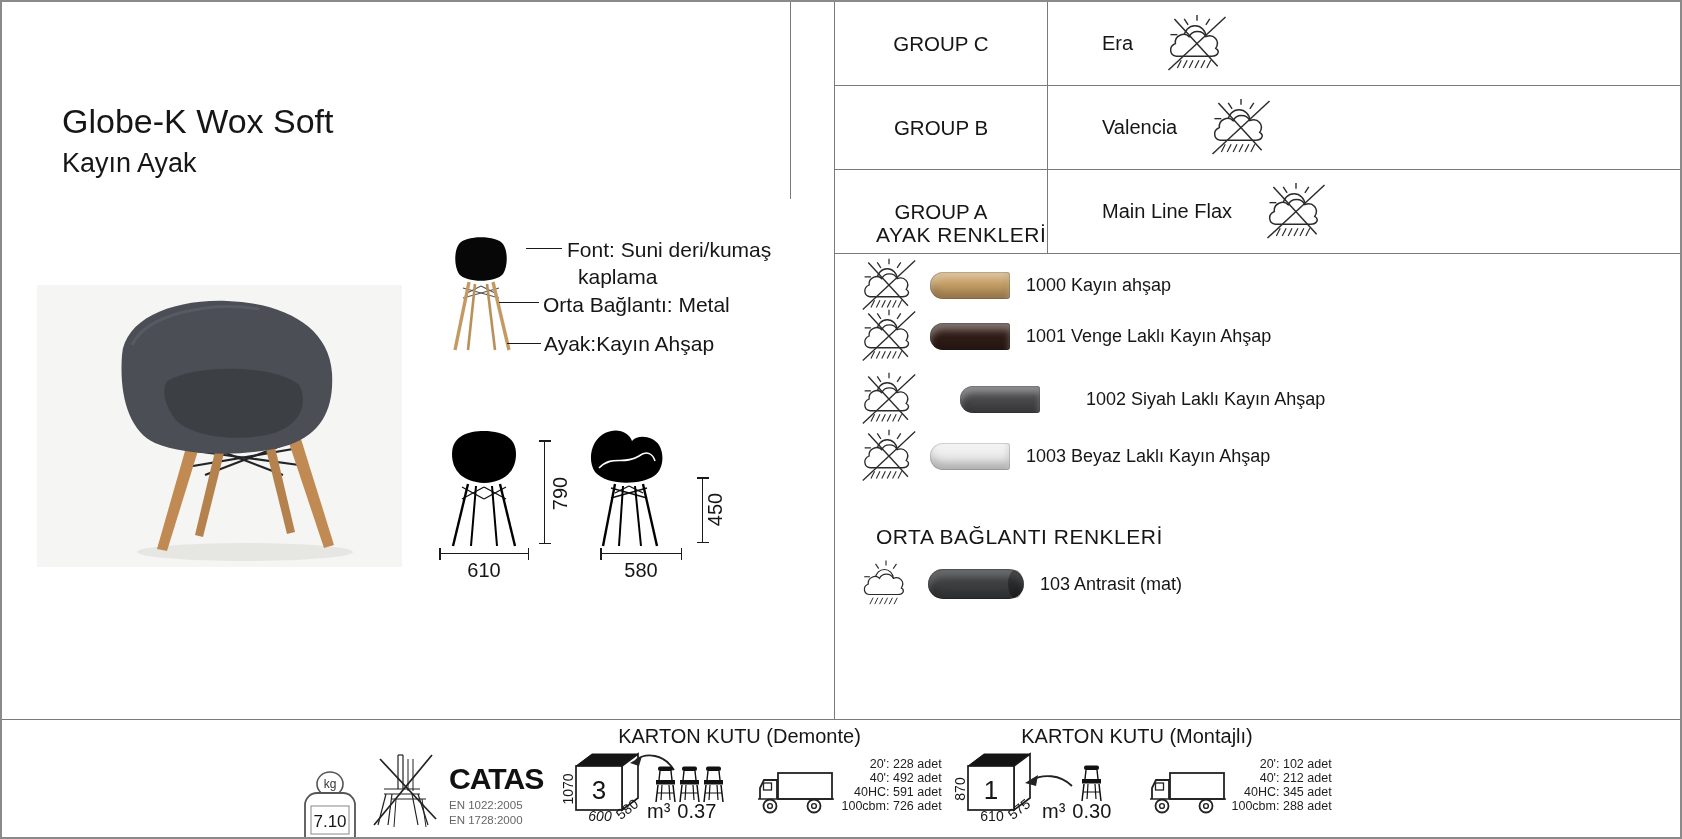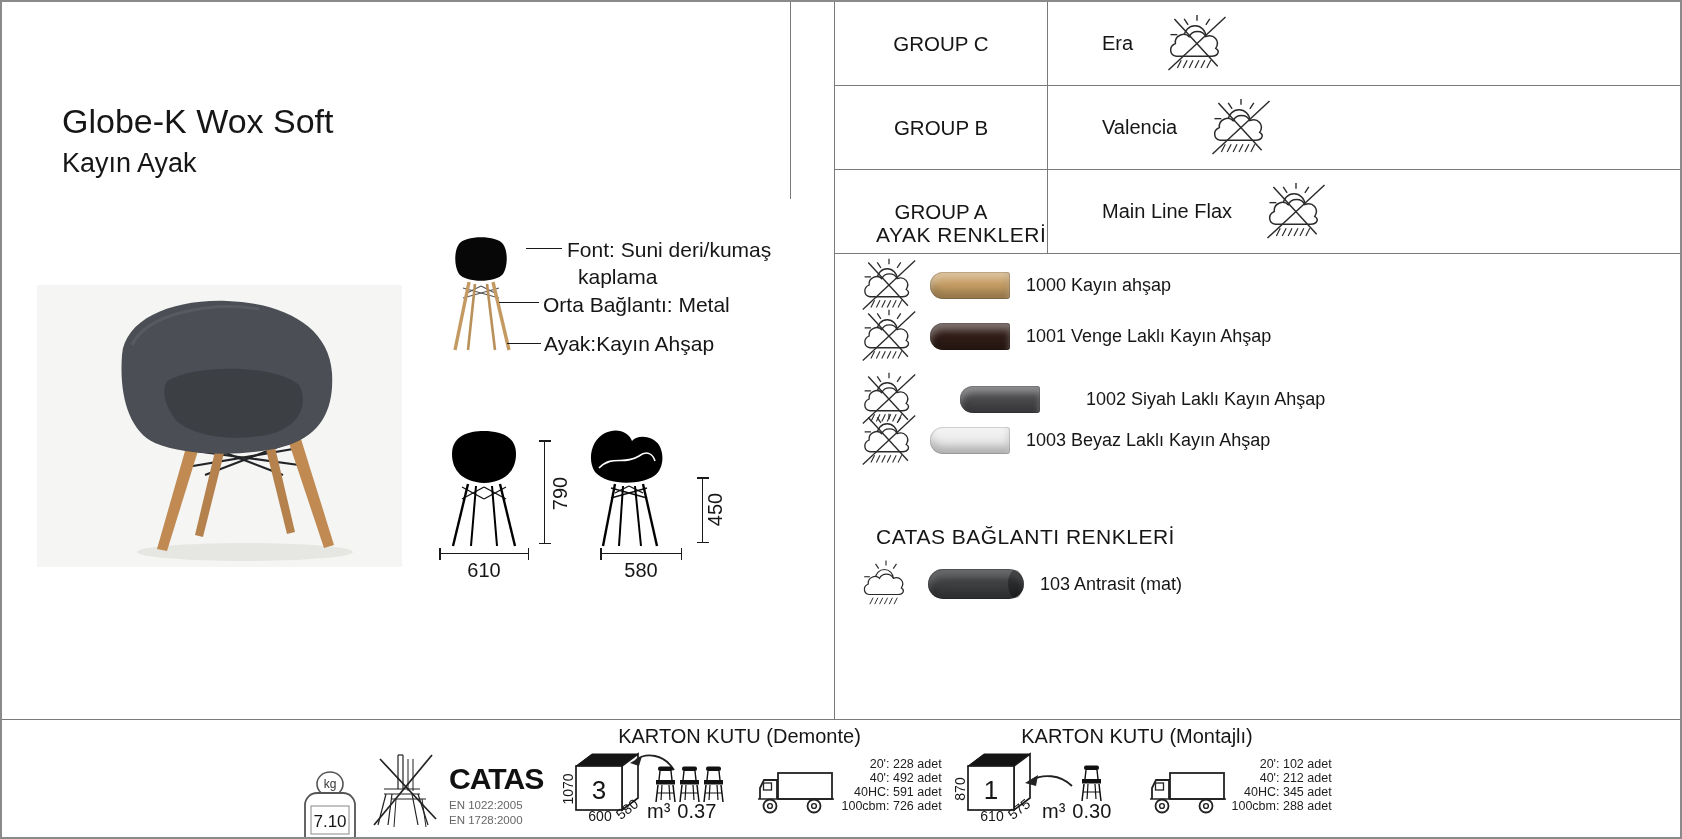--- a/index.html
+++ b/index.html
@@ -317,21 +317,21 @@
     </g>
     <g class="slash" stroke-width="1.5">
       <line x1="4" y1="58" x2="62" y2="4"></line>
       <line x1="10" y1="6" x2="54" y2="54"></line>
     </g>
   </svg>
 </span>
     <span class="swatch" style="background-color: rgb(74, 74, 77);"></span>
     <span class="color-label">1002 Siyah Laklı Kayın Ahşap</span>
   </div>
-  <div class="abs color-row" style="left:856px; top:412px;">
+  <div class="abs color-row" style="left:856px; top:428px;">
     <span class="wicon">
   <svg viewBox="0 0 66 62" fill="none" stroke="#2b2b2b">
     <line x1="33" y1="2" x2="33" y2="8" stroke-width="1.4"></line>
     <line x1="20" y1="6" x2="24" y2="12" stroke-width="1.4"></line>
     <line x1="46" y1="6" x2="42" y2="12" stroke-width="1.4"></line>
     <line x1="6" y1="22" x2="13" y2="22" stroke-width="1.4"></line>
     <circle cx="31" cy="24" r="11" stroke-width="1.5"></circle>
     <path d="M12,44 C5,43 4,34 11,31 C10,23 20,19 25,24 C28,17 39,17 42,24 C50,21 57,28 52,36 C57,39 54,44 48,44 Z" fill="#fff" stroke-width="1.5"></path>
     <g stroke-width="1.2">
       <line x1="17" y1="48" x2="13" y2="56"></line>
@@ -344,21 +344,21 @@
     <g class="slash" stroke-width="1.5">
       <line x1="4" y1="58" x2="62" y2="4"></line>
       <line x1="10" y1="6" x2="54" y2="54"></line>
     </g>
   </svg>
 </span>
     <span class="swatch" style="background-color: rgb(236, 236, 236);"></span>
     <span class="color-label">1003 Beyaz Laklı Kayın Ahşap</span>
   </div>
 
-  <div class="abs sec-heading" style="left:874px; top:523px;">CATAS BAĞLANTI RENKLERİ</div>
+  <div class="abs sec-heading" style="left:874px; top:523px;">ORTA BAĞLANTI RENKLERİ</div>
   <div class="abs color-row" style="left:856px; top:556px;">
     <span class="wicon wicon-sm plain">
   <svg viewBox="0 0 66 62" fill="none" stroke="#2b2b2b">
     <line x1="33" y1="2" x2="33" y2="8" stroke-width="1.4"></line>
     <line x1="20" y1="6" x2="24" y2="12" stroke-width="1.4"></line>
     <line x1="46" y1="6" x2="42" y2="12" stroke-width="1.4"></line>
     <line x1="6" y1="22" x2="13" y2="22" stroke-width="1.4"></line>
     <circle cx="31" cy="24" r="11" stroke-width="1.5"></circle>
     <path d="M12,44 C5,43 4,34 11,31 C10,23 20,19 25,24 C28,17 39,17 42,24 C50,21 57,28 52,36 C57,39 54,44 48,44 Z" fill="#fff" stroke-width="1.5"></path>
     <g stroke-width="1.2">
@@ -427,21 +427,21 @@
 
   <div class="abs" style="left:558px; top:747px;">
     <svg width="84" height="70" viewBox="0 0 84 70">
       <polygon points="16,17 32,5 78,5 62,17" fill="#141414" stroke="#141414" stroke-width="1"></polygon>
       <polygon points="62,17 78,5 78,49 62,61" fill="#fff" stroke="#1a1a1a" stroke-width="1.7"></polygon>
       <rect x="16" y="17" width="46" height="44" fill="#fff" stroke="#1a1a1a" stroke-width="1.7"></rect>
       <text x="39" y="50" font-size="26" text-anchor="middle" fill="#161616">3</text>
     </svg>
   </div>
   <div class="abs box-dim rot90" style="left:536px; top:779px; width:60px;">1070</div>
-  <div class="abs box-dim" style="left:574px; top:806px; width:48px;">600</div>
+  <div class="abs box-dim" style="left:574px; top:806px; width:48px;font-style:italic;">600</div>
   <div class="abs box-dim rot38" style="left:601px; top:799px; width:48px;">580</div>
   <div class="abs" style="left:626px; top:748px;">
     <svg width="48" height="24" viewBox="0 0 48 24">
       <path d="M46,20 C36,4 18,2 8,10" fill="none" stroke="#222" stroke-width="1.8"></path>
       <polygon points="2,13 14,6 11,16" fill="#222"></polygon>
     </svg>
   </div>
   <div class="abs chairs3" style="left:652px; top:763px;">
     <span class="fchair">
   <svg viewBox="0 0 23 38" fill="none" stroke="#111">

